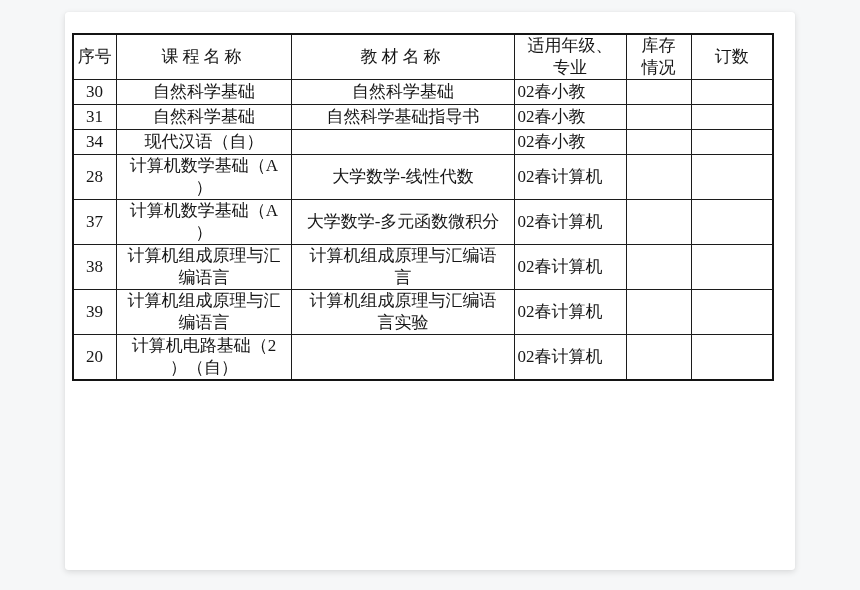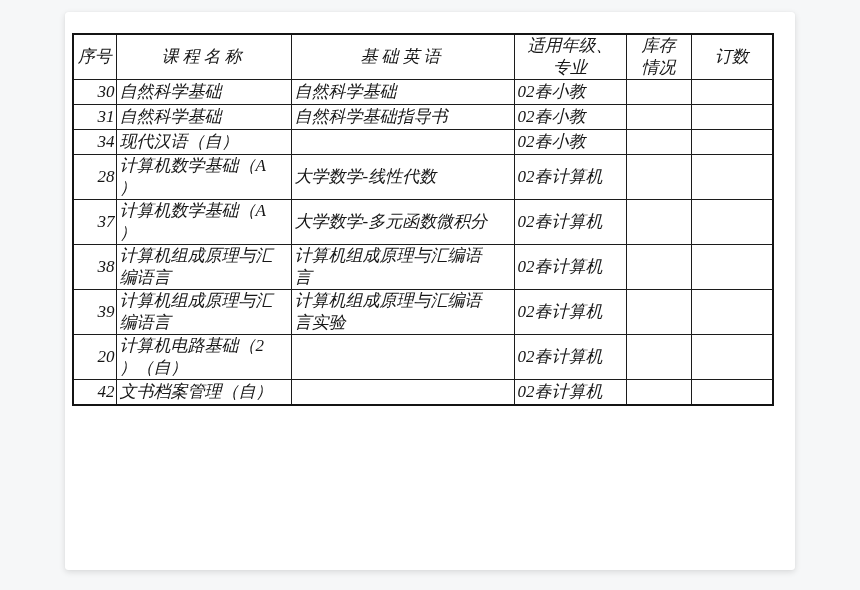--- a/index.html
+++ b/index.html
@@ -9,21 +9,20 @@
     height: 590px;
     overflow: hidden;
     background: #f6f7f8;
     font-family: "Liberation Serif", "DejaVu Serif", serif;
   }
   .backdrop {
     position: relative;
     width: 860px;
     height: 590px;
     background: #f6f7f8;
-    font-style: italic;
   }
   .paper {
     position: absolute;
     left: 65px;
     top: 12px;
     width: 730px;
     height: 558px;
     background: #ffffff;
     border-radius: 3px;
     box-shadow: 0 0 1px rgba(0,0,0,0.10), 0 2px 6px rgba(0,0,0,0.12);
@@ -52,25 +51,26 @@
   }
   .grid th.h-course, .grid th.h-textbook {
     letter-spacing: 4px;
   }
   .grid td {
     height: 24px;
     padding: 0 2px 0 3px;
     text-align: left;
   }
   .grid td.c-index {
-    text-align: right;
-    padding: 0 1px;
+    text-align: left;
+    padding: 0 12px;
   }
   .grid td.c-course, .grid td.c-textbook {
     white-space: pre-line;
+    text-align: center;
   }
   col.w-index    { width: 43px; }
   col.w-course   { width: 175px; }
   col.w-textbook { width: 223px; }
   col.w-grade    { width: 112px; }
   col.w-stock    { width: 65px; }
   col.w-orders   { width: 82px; }
 </style>
 </head>
 <body>
@@ -83,21 +83,21 @@
         <col class="w-course">
         <col class="w-textbook">
         <col class="w-grade">
         <col class="w-stock">
         <col class="w-orders">
       </colgroup>
       <thead>
         <tr>
           <th class="h-index">序号</th>
           <th class="h-course">课程名称</th>
-          <th class="h-textbook">基础英语</th>
+          <th class="h-textbook">教材名称</th>
           <th class="h-grade">适用年级、
 专业</th>
           <th class="h-stock">库存
 情况</th>
           <th class="h-orders">订数</th>
         </tr>
       </thead>
       <tbody id="rows">
           <tr>
             <td class="c-index">30</td>
@@ -163,24 +163,16 @@
           </tr>
           <tr>
             <td class="c-index">20</td>
             <td class="c-course">计算机电路基础（2
 ）（自）</td>
             <td class="c-textbook"></td>
             <td class="c-grade">02春计算机</td>
             <td class="c-stock"></td>
             <td class="c-orders"></td>
           </tr>
-          <tr>
-            <td class="c-index">42</td>
-            <td class="c-course">文书档案管理（自）</td>
-            <td class="c-textbook"></td>
-            <td class="c-grade">02春计算机</td>
-            <td class="c-stock"></td>
-            <td class="c-orders"></td>
-          </tr>
         </tbody>
     </table>
   </div>
 </div>
 
 </body></html>

